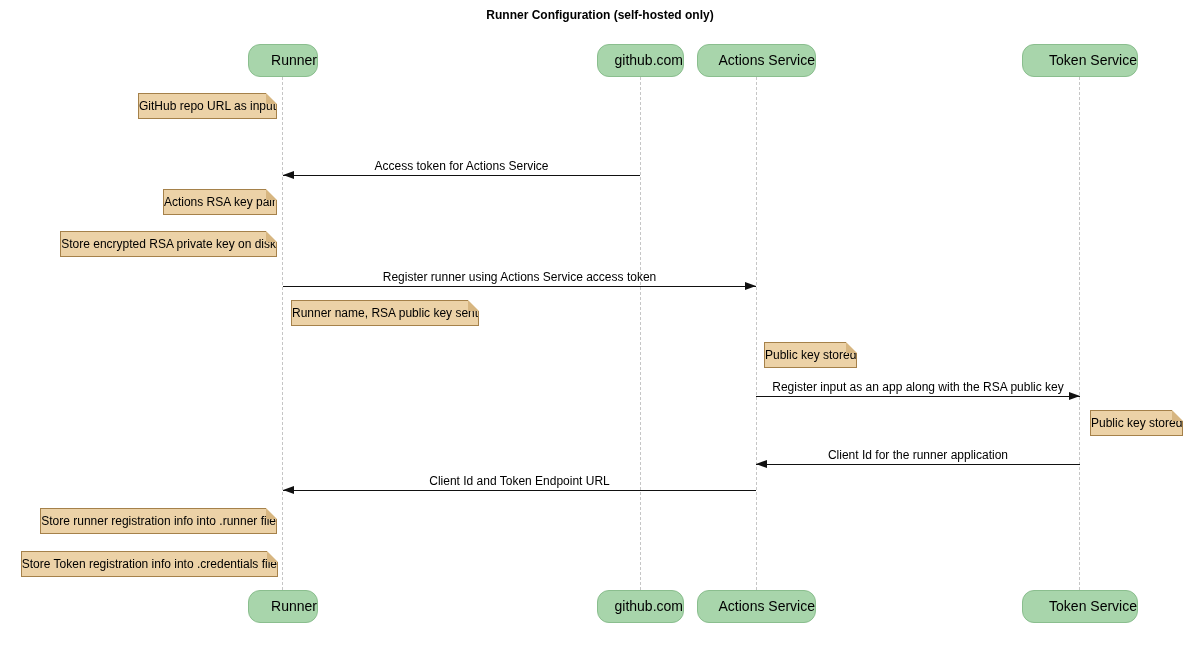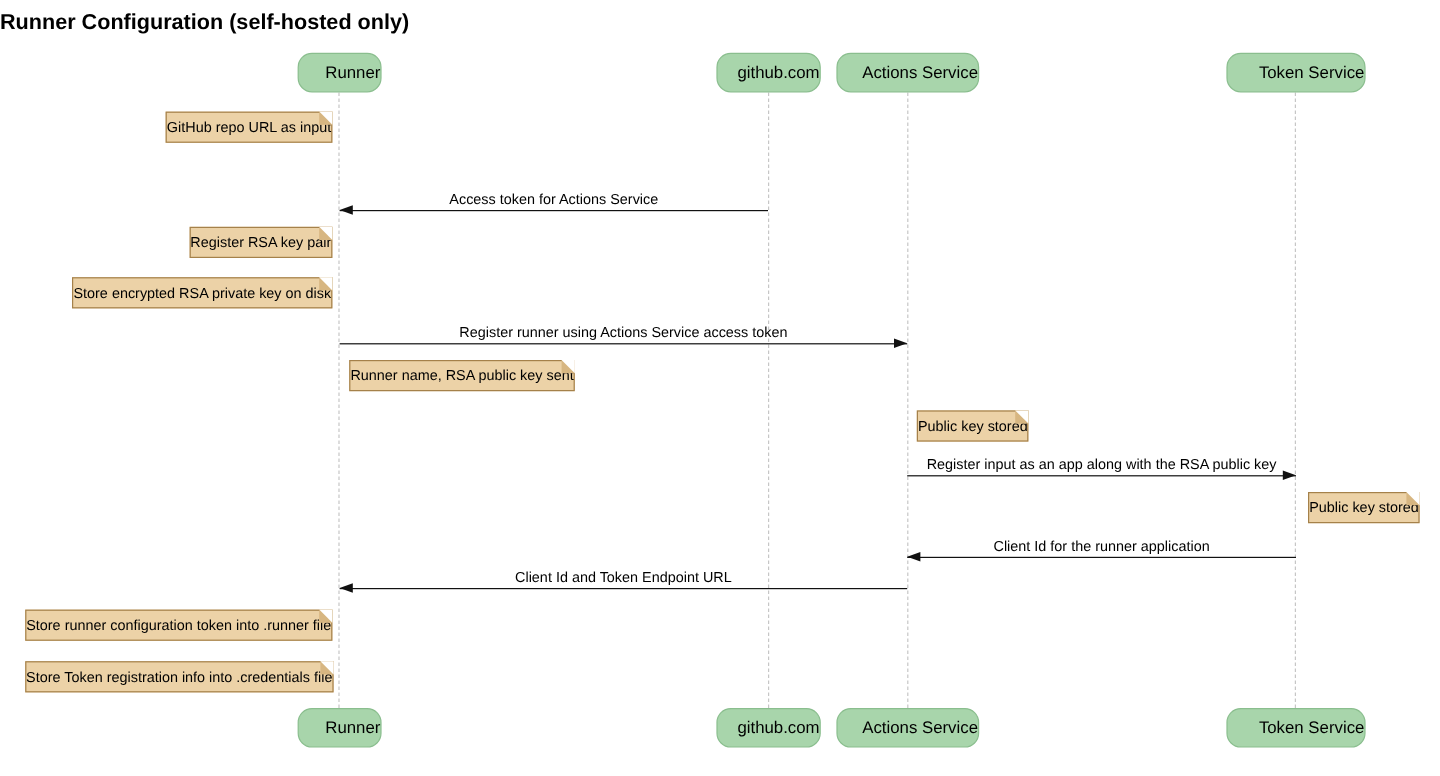--- a/index.html
+++ b/index.html
@@ -8,21 +8,21 @@
     background: #ffffff;
     font-family: "Liberation Sans", sans-serif;
     color: #000;
     position: relative;
     overflow: hidden;
   }
   .canvas { position: absolute; inset: 0; }
 
   .title {
     position: absolute; top: 8px; left: 0; width: 100%;
-    text-align: left; font-weight: bold; font-size: 18px;
+    text-align: center; font-weight: bold; font-size: 12px;
   }
 
   .lifeline {
     position: absolute; top: 77px; height: 513px; width: 0;
     border-left: 1px dashed #c6c6c6;
   }
 
   .participant {
     position: absolute; height: 33px;
     background: #a8d5ab;
@@ -113,21 +113,21 @@
   </div>
 
   <div class="msg" style="left:283px; top:474px; width:473px">
     <div class="msg-label">Client Id and Token Endpoint URL</div>
     <div class="msg-line">
         <span class="arrow left"></span>
       </div>
   </div>
 
   <div class="note" style="right:923px; top:93px"><span>GitHub repo URL as input</span></div>
-  <div class="note" style="right:923px; top:189px"><span>Register RSA key pair</span></div>
+  <div class="note" style="right:923px; top:189px"><span>Actions RSA key pair</span></div>
   <div class="note" style="right:923px; top:231px"><span>Store encrypted RSA private key on disk</span></div>
   <div class="note" style="left:291px; top:300px"><span>Runner name, RSA public key sent</span></div>
   <div class="note" style="left:764px; top:342px"><span>Public key stored</span></div>
   <div class="note" style="left:1090px; top:410px"><span>Public key stored</span></div>
-  <div class="note" style="right:923px; top:508px"><span>Store runner configuration token into .runner file</span></div>
+  <div class="note" style="right:923px; top:508px"><span>Store runner registration info into .runner file</span></div>
   <div class="note" style="right:922px; top:551px"><span>Store Token registration info into .credentials file</span></div>
 
 </div>
 
 </body></html>

